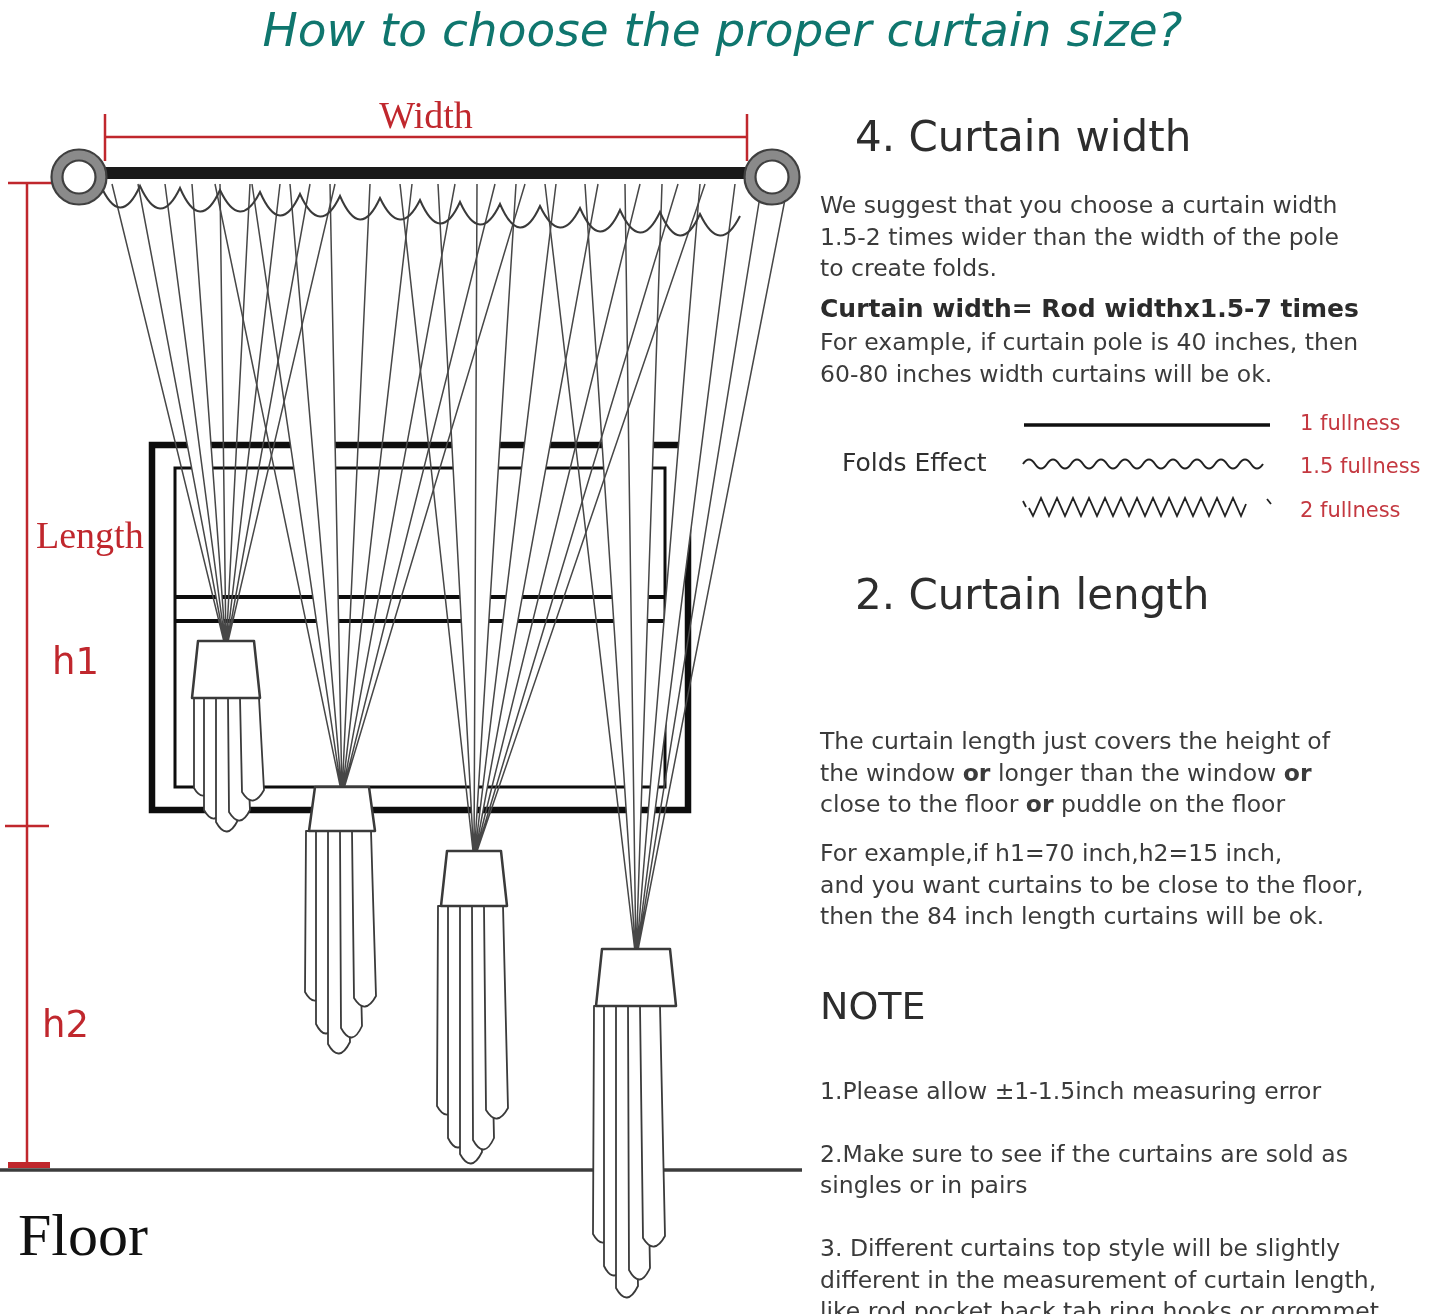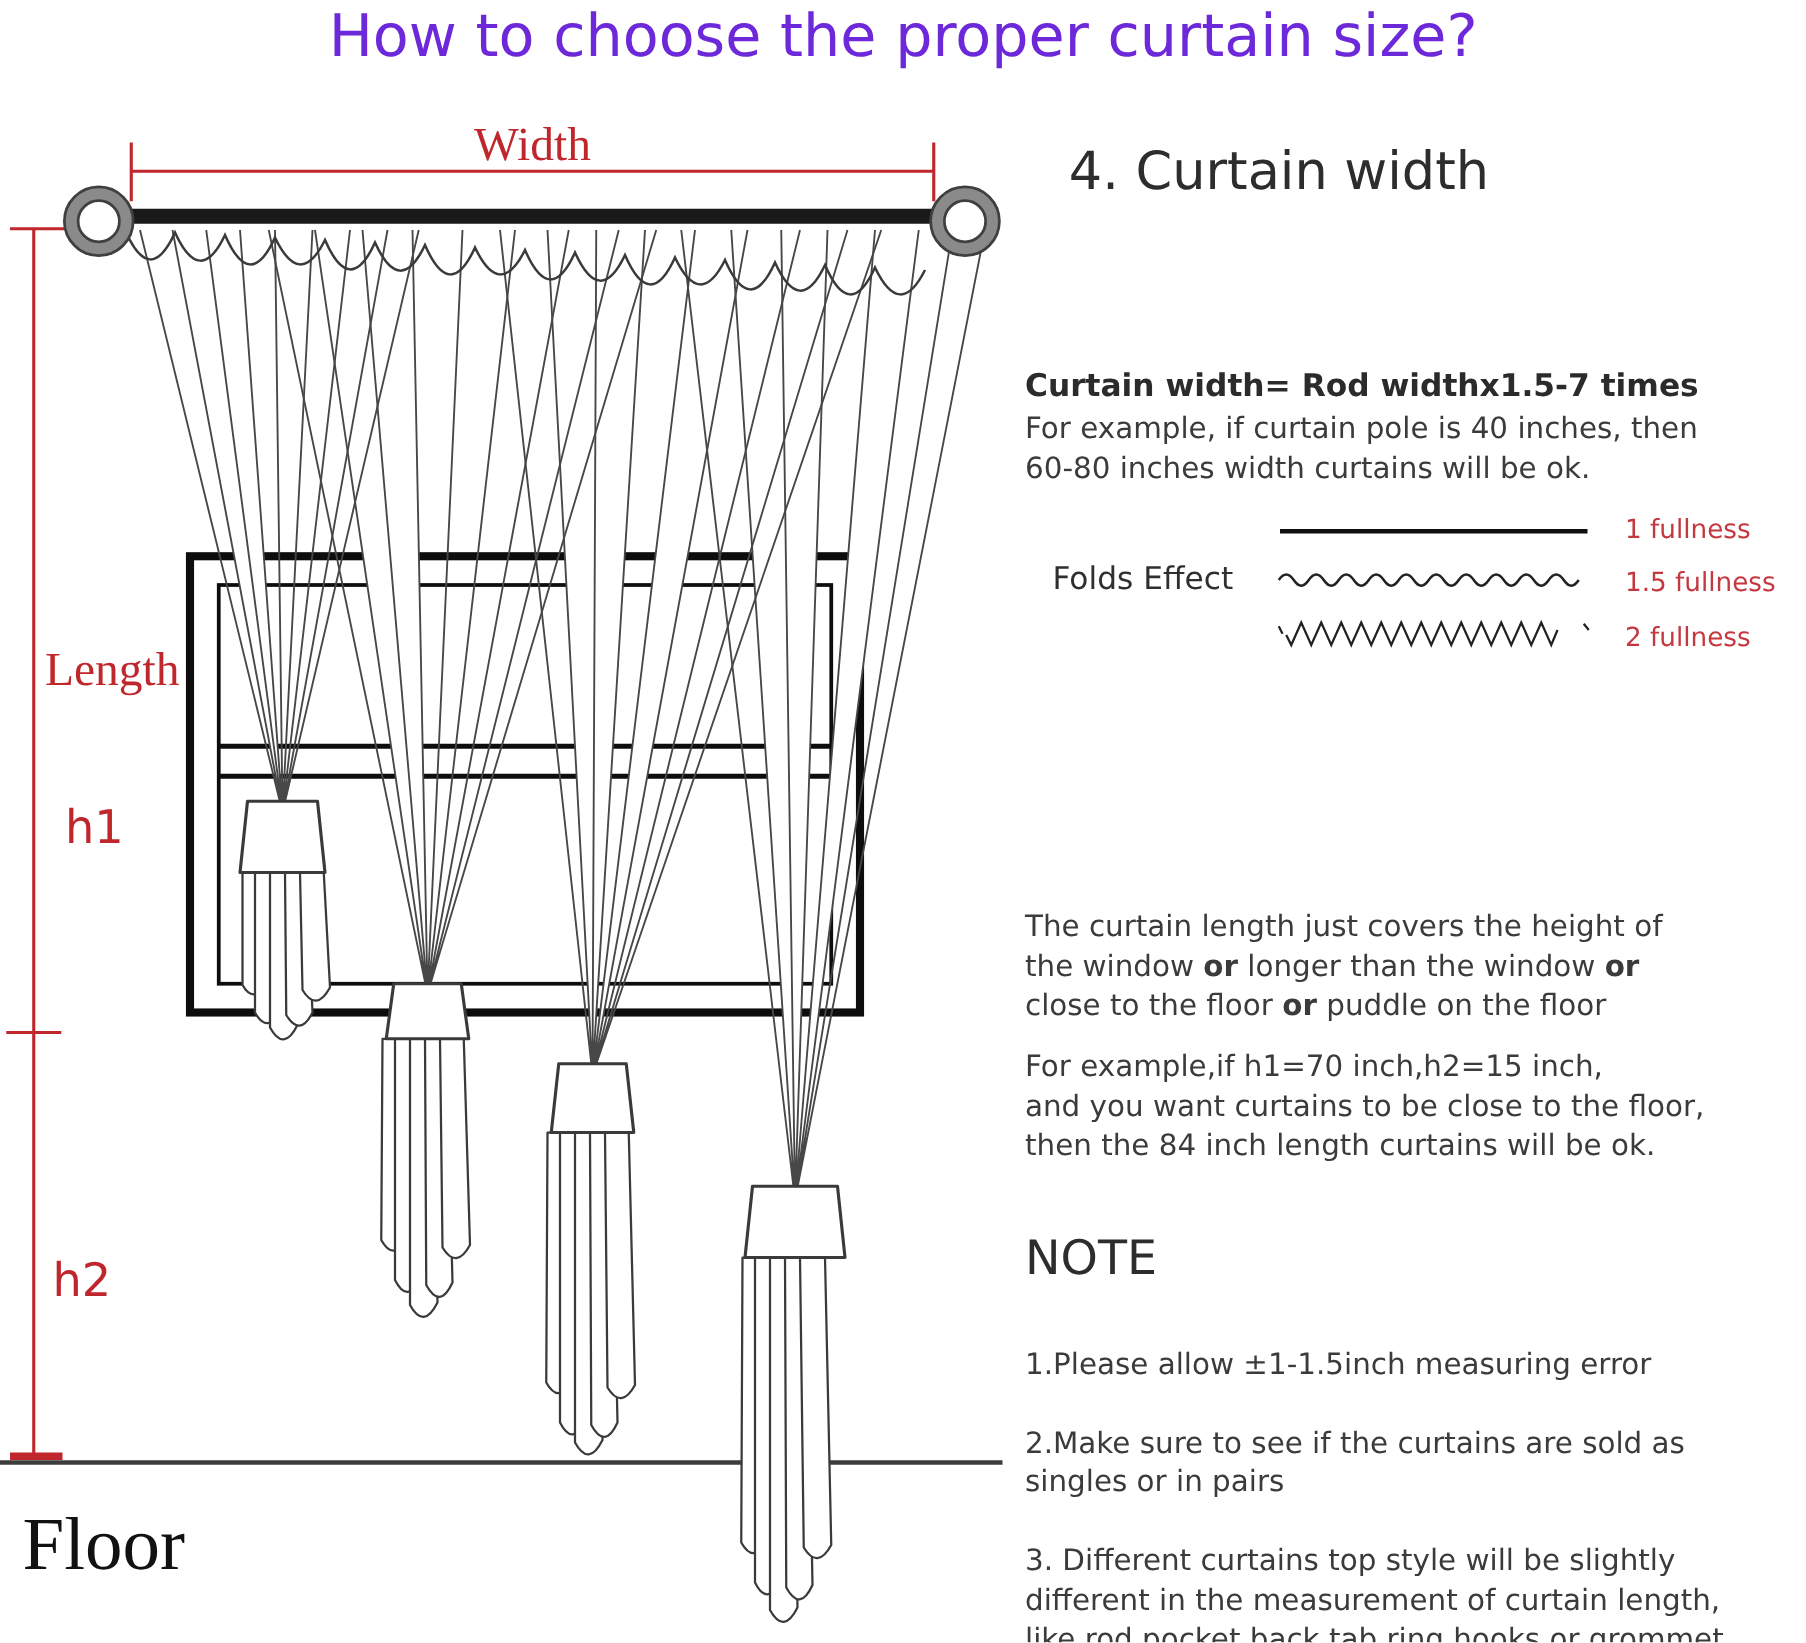--- a/index.html
+++ b/index.html
@@ -1,19 +1,19 @@
 <!DOCTYPE html>
 <html><head>
 <meta charset="utf-8">
 <style>
   html,body{margin:0;padding:0;background:#ffffff;}
   .page{position:relative;width:1445px;height:1314px;background:#fff;overflow:hidden;
         font-family:"DejaVu Sans","Liberation Sans",sans-serif;color:#3b3b3b;}
   .title{position:absolute;top:2px;left:0;width:100%;text-align:center;
-         font-size:47px;color:#6d28d9;letter-spacing:0px;}
+         font-size:47px;color:#0f766e;letter-spacing:0px;font-style:italic;}
   .diagram-svg{position:absolute;left:0;top:0;}
   
   .right-col{position:absolute;left:820px;top:0;width:628px;height:1314px;}
   .sec-heading{position:absolute;left:35px;font-size:42px;color:#2d2d2d;white-space:nowrap;}
   .body-p{position:absolute;left:0;width:625px;font-size:23.5px;line-height:31.5px;
           color:#3b3b3b;white-space:pre-line;}
   .formula{position:absolute;left:0;width:625px;font-size:25px;font-weight:bold;color:#2b2b2b;white-space:pre-line;}
   .note-heading{position:absolute;left:0;font-size:38px;color:#2d2d2d;}
   .notes{position:absolute;left:0;top:1044px;width:628px;font-size:23.5px;line-height:31.5px;white-space:pre-line;}
   .folds{position:absolute;left:0;top:408px;width:628px;height:130px;}
@@ -122,20 +122,23 @@
     <text x="36" y="548" fill="#c0272d" font-family="Liberation Serif, DejaVu Serif, serif" font-size="38">Length</text>
     <text x="52" y="674" fill="#c0272d" font-family="DejaVu Sans, sans-serif" font-size="37">h1</text>
     <text x="42" y="1037" fill="#c0272d" font-family="DejaVu Sans, sans-serif" font-size="37">h2</text>
     <text x="18" y="1255" fill="#111111" font-family="Liberation Serif, DejaVu Serif, serif" font-size="60">Floor</text>
   </svg>
 
   <div class="right-col">
 
     <div class="sec-heading" style="top:112px">4. Curtain width</div>
 
+    <div class="body-p" style="top:190px">We suggest that you choose a curtain width
+1.5-2 times wider than the width of the pole
+to create folds.</div>
 
     <div class="formula" style="top:294px">Curtain width= Rod widthx1.5-7 times</div>
 
     <div class="body-p" style="top:327px">For example, if curtain pole is 40 inches, then
 60-80 inches width curtains will be ok.</div>
 
     <div class="folds">
       <div class="folds-label">Folds Effect</div>
 
       <svg class="fold-line" style="top:13px" width="250" height="8">
@@ -149,20 +152,21 @@
       <div class="fold-name" style="top:46px">1.5 fullness</div>
 
       <svg class="fold-line" style="top:86px" width="250" height="28">
         <path d="M1,7 l3,6" fill="none" stroke="#222222" stroke-width="1.8"></path>
         <path d="M7,14 l4,8 l8,-18 l8,18 l8,-18 l8,18 l8,-18 l8,18 l8,-18 l8,18 l8,-18 l8,18 l8,-18 l8,18 l8,-18 l8,18 l8,-18 l8,18 l8,-18 l8,18 l8,-18 l8,18 l8,-18 l8,18 l8,-18 l8,18 l8,-18 l8,18 l5,-12" fill="none" stroke="#222222" stroke-width="1.8"></path>
         <path d="M245,5 l4,5" fill="none" stroke="#222222" stroke-width="1.8"></path>
       </svg>
       <div class="fold-name" style="top:90px">2 fullness</div>
     </div>
 
+    <div class="sec-heading" style="top:570px">2. Curtain length</div>
 
 
     <div class="body-p" style="top:726px"><span>The curtain length just covers the height of
 the window </span><span class="bold-or">or</span><span> longer than the window </span><span class="bold-or">or</span><span>
 close to the floor </span><span class="bold-or">or</span><span> puddle on the floor</span></div>
 
     <div class="body-p" style="top:838px">For example,if h1=70 inch,h2=15 inch,
 and you want curtains to be close to the floor,
 then the 84 inch length curtains will be ok.</div>
 

